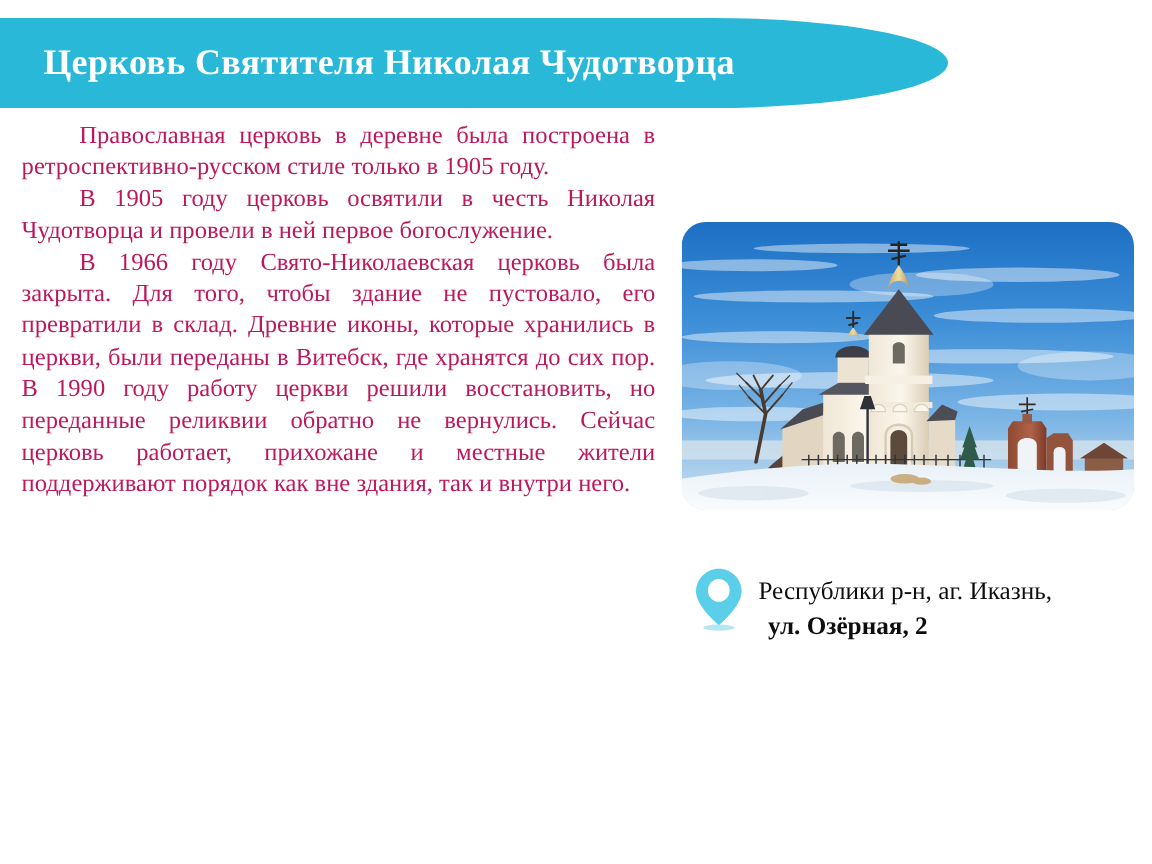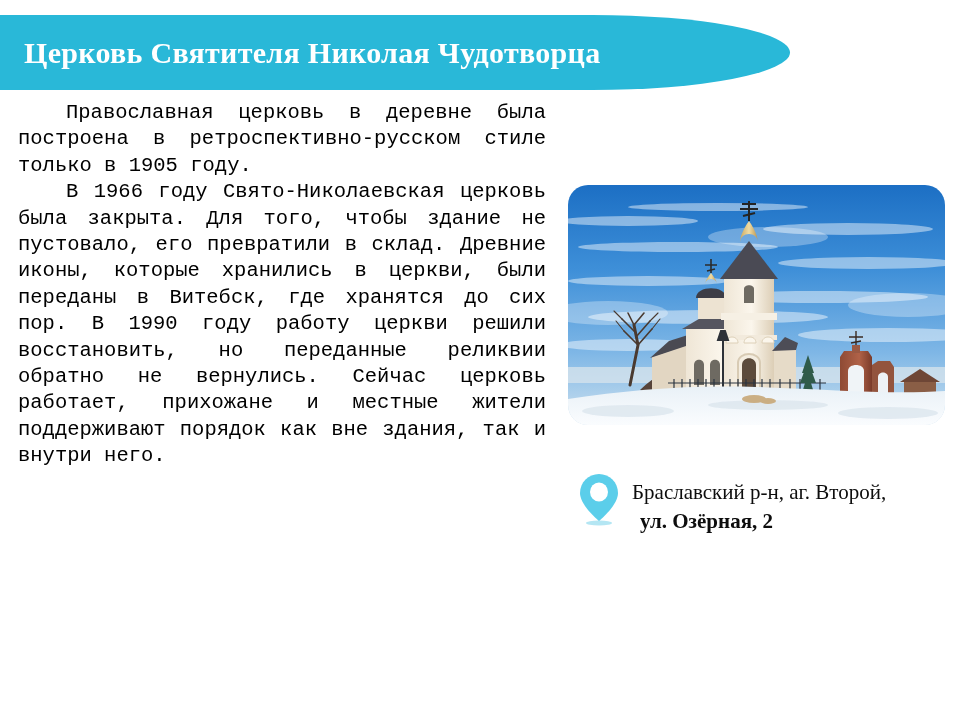--- a/index.html
+++ b/index.html
@@ -34,40 +34,40 @@
     border-bottom-right-radius: 200px 38px;
     display: flex;
     align-items: center;
   }
   #title-text {
     color: #ffffff;
     font-family: "Liberation Serif", "DejaVu Serif", serif;
     font-weight: bold;
     font-size: 30px;
     letter-spacing: 0.3px;
-    padding-left: 24px;
+    padding-left: 36px;
     white-space: nowrap;
     line-height: 1;
   }
 
   
   #body-column {
     position: absolute;
     left: 18px;
     top: 100px;
     width: 528px;
   }
   .para {
     margin: 0;
     text-align: justify;
     text-indent: 48px;
     font-size: 20.5px;
     line-height: 26.4px;
-    color: #000000;
-    font-family: Liberation Mono, monospace;
+    color: #be185d;
+    font-family: Liberation Serif, serif;
   }
   .para.tight { text-indent: 44px; }
 
   
   #photo-frame {
     position: absolute;
     left: 568px;
     top: 185px;
     width: 377px;
     height: 240px;
@@ -105,20 +105,21 @@
 <body>
 
 <div id="slide">
 
   <div id="title-banner">
     <div id="title-text">Церковь Святителя Николая Чудотворца</div>
   </div>
 
   <div id="body-column">
     <p class="para">Православная церковь в деревне была построена в ретроспективно-русском стиле только в 1905 году.</p>
+    <p class="para">В 1905 году церковь освятили в честь Николая Чудотворца и провели в ней первое богослужение.</p>
     <p class="para">В 1966 году Свято-Николаевская церковь была закрыта. Для того, чтобы здание не пустовало, его превратили в склад. Древние иконы, которые хранились в церкви, были переданы в Витебск, где хранятся до сих пор. В 1990 году работу церкви решили восстановить, но переданные реликвии обратно не вернулись. Сейчас церковь работает, прихожане и местные жители поддерживают порядок как вне здания, так и внутри него.</p>
   </div>
 
   <div id="photo-frame">
     <svg id="photo-svg" viewBox="0 0 377 240" preserveAspectRatio="xMidYMid slice">
       <defs>
         <linearGradient id="sky" x1="0" y1="0" x2="0" y2="1">
           <stop offset="0%" stop-color="#1C6FC4"></stop>
           <stop offset="35%" stop-color="#3E8FD8"></stop>
           <stop offset="70%" stop-color="#7FB7E6"></stop>
@@ -298,18 +299,18 @@
     </svg>
   </div>
 
   <div id="address-block">
     <svg id="pin-icon" viewBox="0 0 46 56">
       <ellipse cx="23" cy="51" rx="13" ry="2.6" fill="#9BDDEF" opacity="0.75"></ellipse>
       <path d="M23 2 C12.5 2 4 10.5 4 21 C4 33.5 23 49 23 49 C23 49 42 33.5 42 21 C42 10.5 33.5 2 23 2 Z" fill="#5BCEEA"></path>
       <ellipse cx="23" cy="20" rx="9" ry="9.5" fill="#ffffff"></ellipse>
     </svg>
     <div id="address-lines">
-      <div id="address-line-1">Браславский р-н, аг. Второй,</div>
+      <div id="address-line-1">Республики р-н, аг. Иказнь,</div>
       <div id="address-line-2">ул. Озёрная, 2</div>
     </div>
   </div>
 
 </div>
 
 </body></html>

